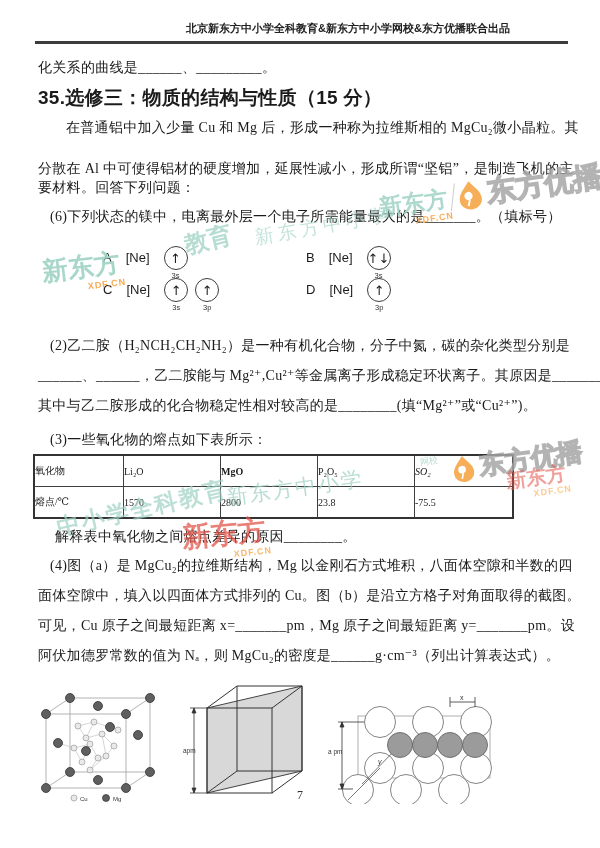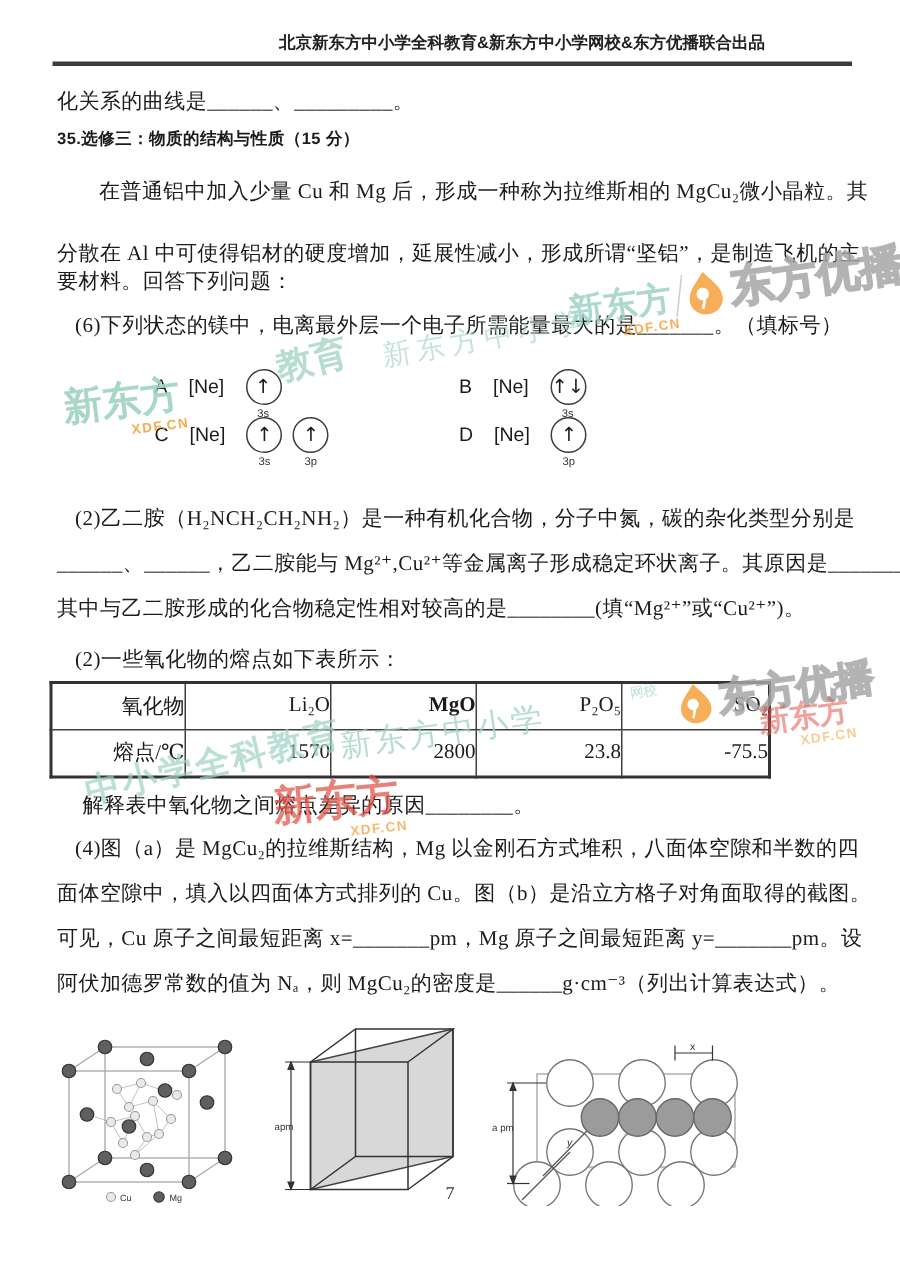--- a/index.html
+++ b/index.html
@@ -3,36 +3,36 @@
 <meta charset="utf-8">
 <style>
   html,body{margin:0;padding:0;}
   body{width:600px;height:848px;position:relative;background:#ffffff;overflow:hidden;
        font-family:"Liberation Serif","DejaVu Serif",serif;color:#1b1b1b;}
   .abs{position:absolute;}
   .line{font-size:14px;white-space:nowrap;letter-spacing:0.3px;}
   .credit{top:21px;left:0;width:100%;text-align:center;font-family:"Liberation Sans","DejaVu Sans",sans-serif;
           font-weight:bold;font-size:11px;color:#222;margin-left:48px;}
   .divider{top:41px;left:35px;width:533px;height:2.5px;background:#3c3c3c;}
-  .title{font-family:"Liberation Sans","DejaVu Sans",sans-serif;font-weight:bold;font-size:11px;}
+  .title{font-family:"Liberation Sans","DejaVu Sans",sans-serif;font-weight:bold;font-size:19px;}
   
   .opt{display:flex;align-items:flex-start;gap:14px;font-size:13px;}
   .opt .letter{font-family:"Liberation Sans",sans-serif;}
   .opt .core{font-family:Liberation Sans, sans-serif;}
   .orbs{display:flex;gap:7px;margin-top:-4px;}
   .orb{display:flex;flex-direction:column;align-items:center;}
   .orb .circle{width:22px;height:22px;border:1.6px solid #3d3d3d;border-radius:50%;
                display:flex;align-items:center;justify-content:center;font-size:13px;line-height:1;
                font-family:"DejaVu Sans",sans-serif;background:#fff;}
   .orb .sub{font-size:7.5px;margin-top:1px;color:#333;font-family:"Liberation Sans",sans-serif;}
   
   table.melt{border-collapse:collapse;background:transparent;}
-  table.melt td{border:1.4px solid #3f3f3f;text-align:right;font-size:14px;height:30px;padding:0;}
+  table.melt td{border:1.4px solid #3f3f3f;text-align:left;font-size:10px;height:30px;padding:0;}
   table.melt{border:2px solid #333;}
-  .c0{width:88px;}.c1{width:96px;}.c2{width:96px;font-weight:bold;}.c3{width:96px;}.c4{width:97px;}
+  .c0{width:88px;}.c1{width:96px;}.c2{width:96px;font-weight:bold;}.c3{width:96px;}.c4{width:97px;font-style:italic;}
   
   .wm{position:absolute;pointer-events:none;z-index:6;white-space:nowrap;}
   .teal{color:#9fd2c4;}
   .orangetxt{color:#f6a13c;}
   .redtxt{color:#e2574c;}
   .brandwrap{position:relative;display:inline-block;font-weight:bold;}
   .brandurl{position:absolute;right:-4px;bottom:-7px;font-size:9px;letter-spacing:1px;
             font-family:"Liberation Sans",sans-serif;font-weight:bold;}
   .outline{font-weight:bold;color:#efefef;-webkit-text-stroke:1.2px #a6a6a6;
            text-shadow:0 0 1px #aaa;font-family:"Liberation Sans",sans-serif;}
@@ -101,21 +101,21 @@
     <span class="orb">
       <span class="circle">↑</span>
       <span class="sub">3p</span>
     </span>
   </span>
 </div>
 
 <div class="abs line" style="top:337px;left:50px;">(2)乙二胺（H₂NCH₂CH₂NH₂）是一种有机化合物，分子中氮，碳的杂化类型分别是</div>
 <div class="abs line" style="top:367px;left:38px;">______、______，乙二胺能与 Mg²⁺,Cu²⁺等金属离子形成稳定环状离子。其原因是________，</div>
 <div class="abs line" style="top:397px;left:38px;">其中与乙二胺形成的化合物稳定性相对较高的是________(填“Mg²⁺”或“Cu²⁺”)。</div>
-<div class="abs line" style="top:431px;left:50px;">(2)一些氧化物的熔点如下表所示：</div>
+<div class="abs line" style="top:431px;left:50px;">(3)一些氧化物的熔点如下表所示：</div>
 
 
 <table class="melt abs" style="top:454px;left:33px;">
   <tbody>
       <tr>
     <td class="c0">氧化物</td>
     <td class="c1">Li₂O</td>
     <td class="c2">MgO</td>
     <td class="c3">P₂O₅</td>
     <td class="c4">SO₂</td>

